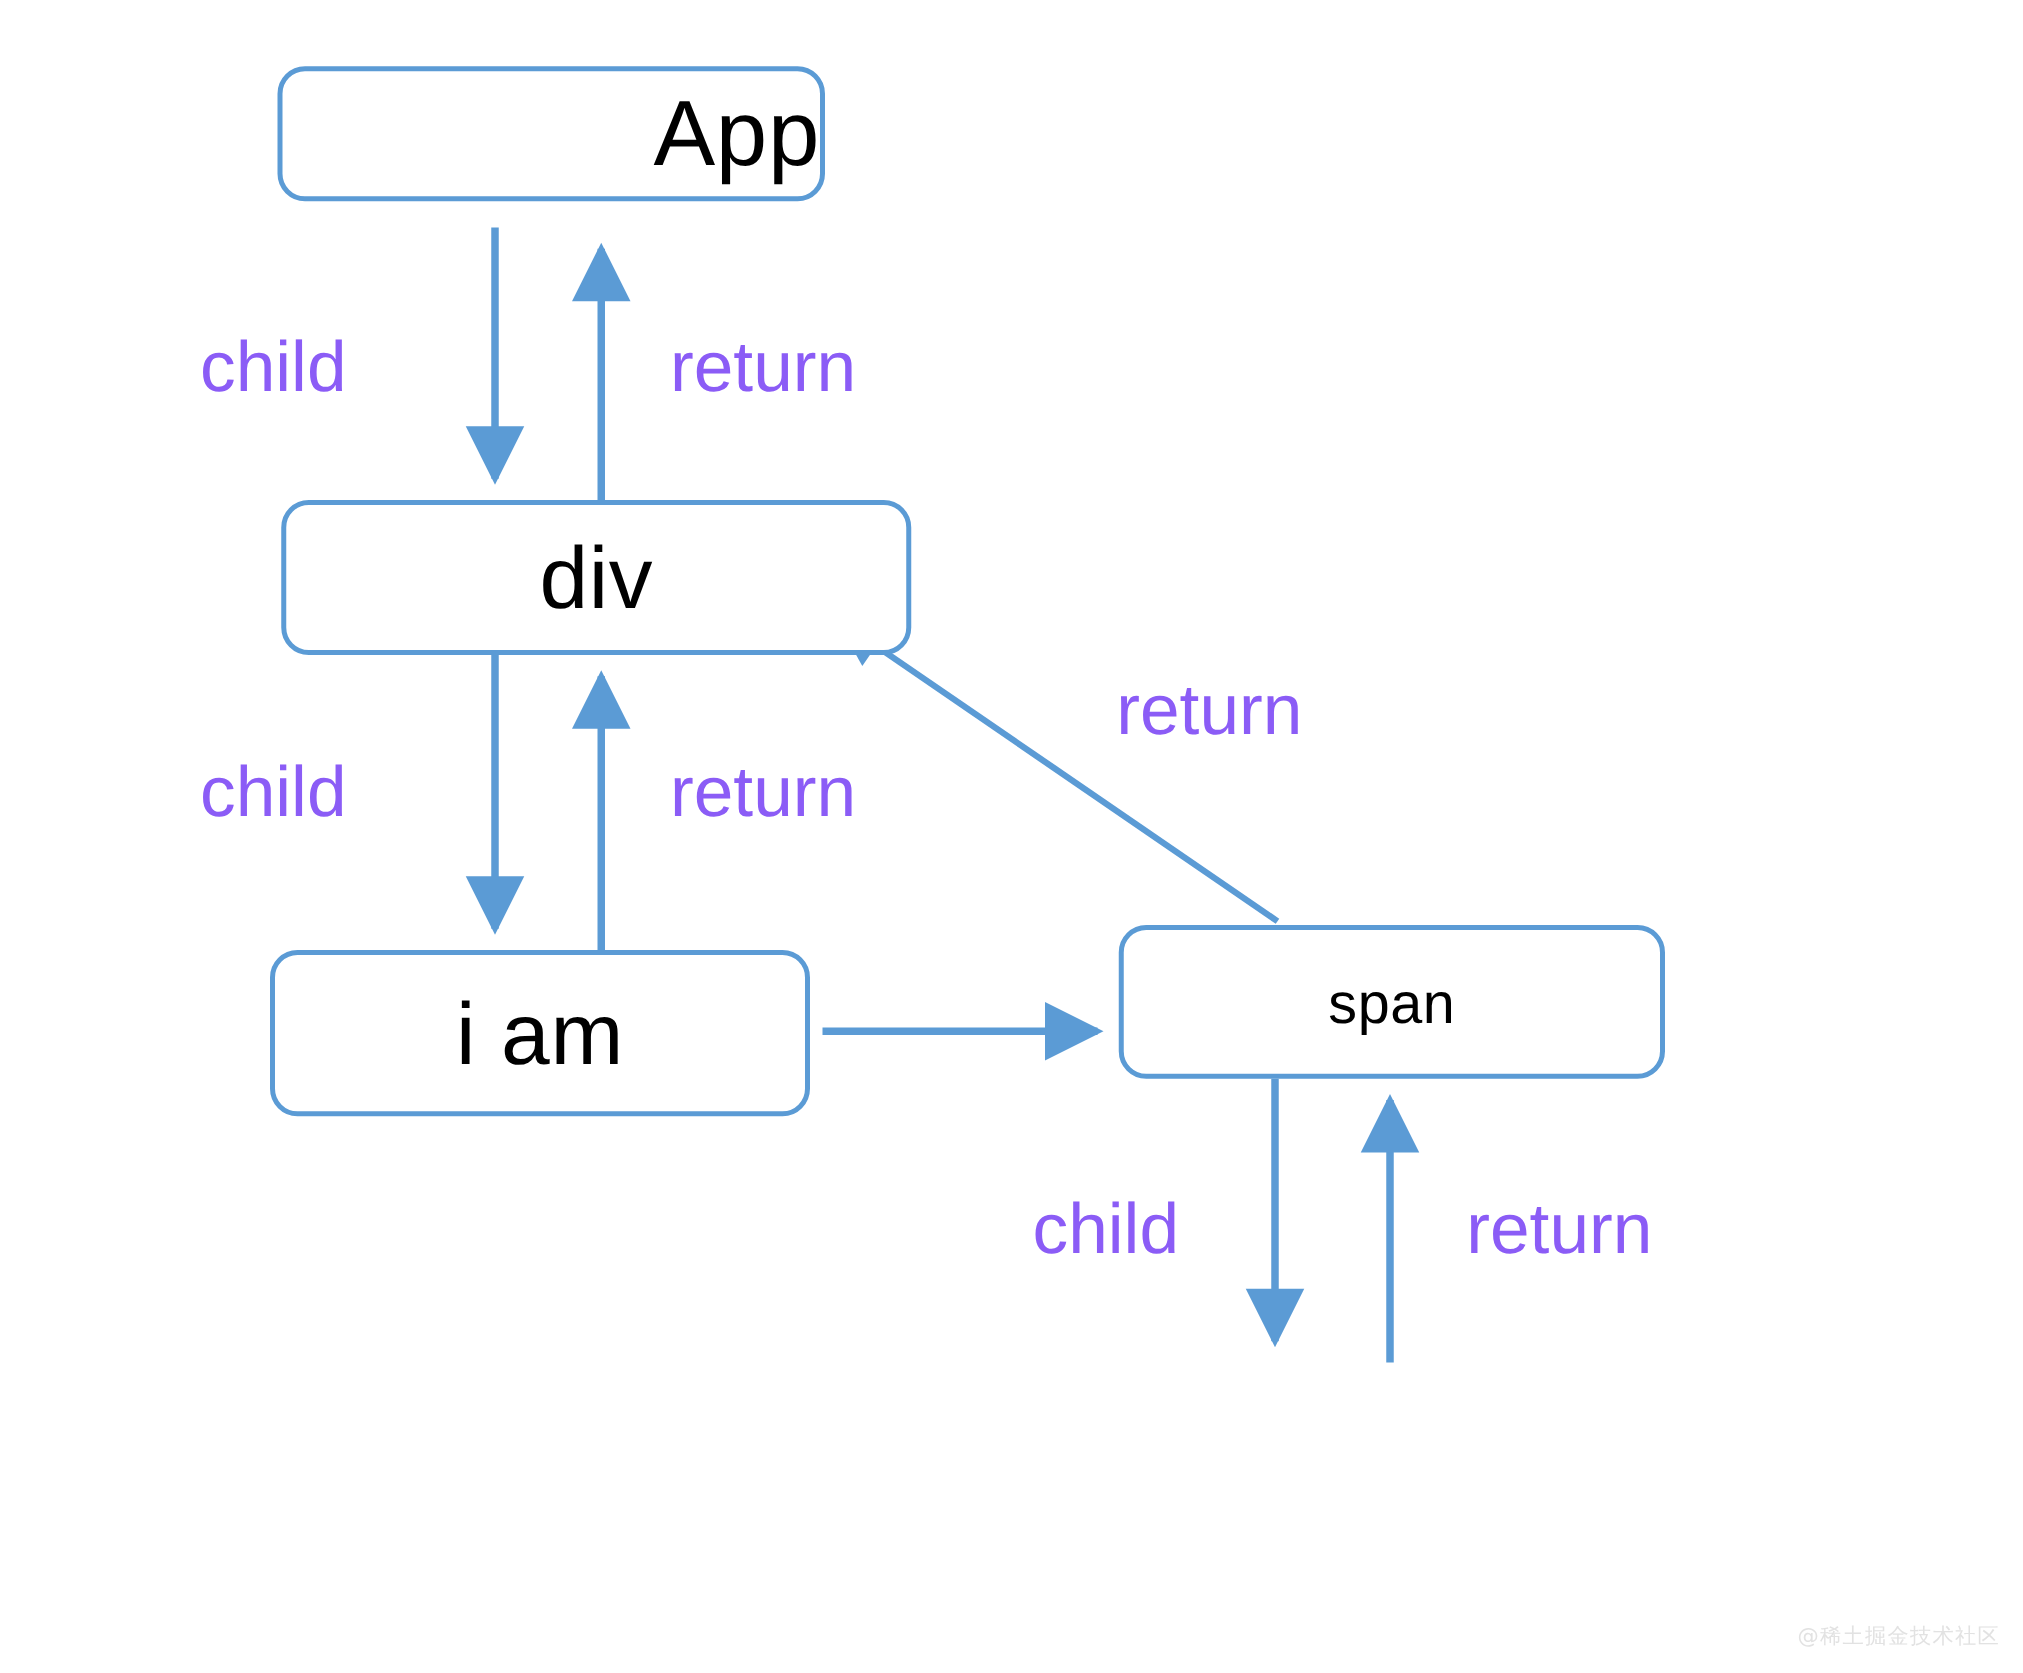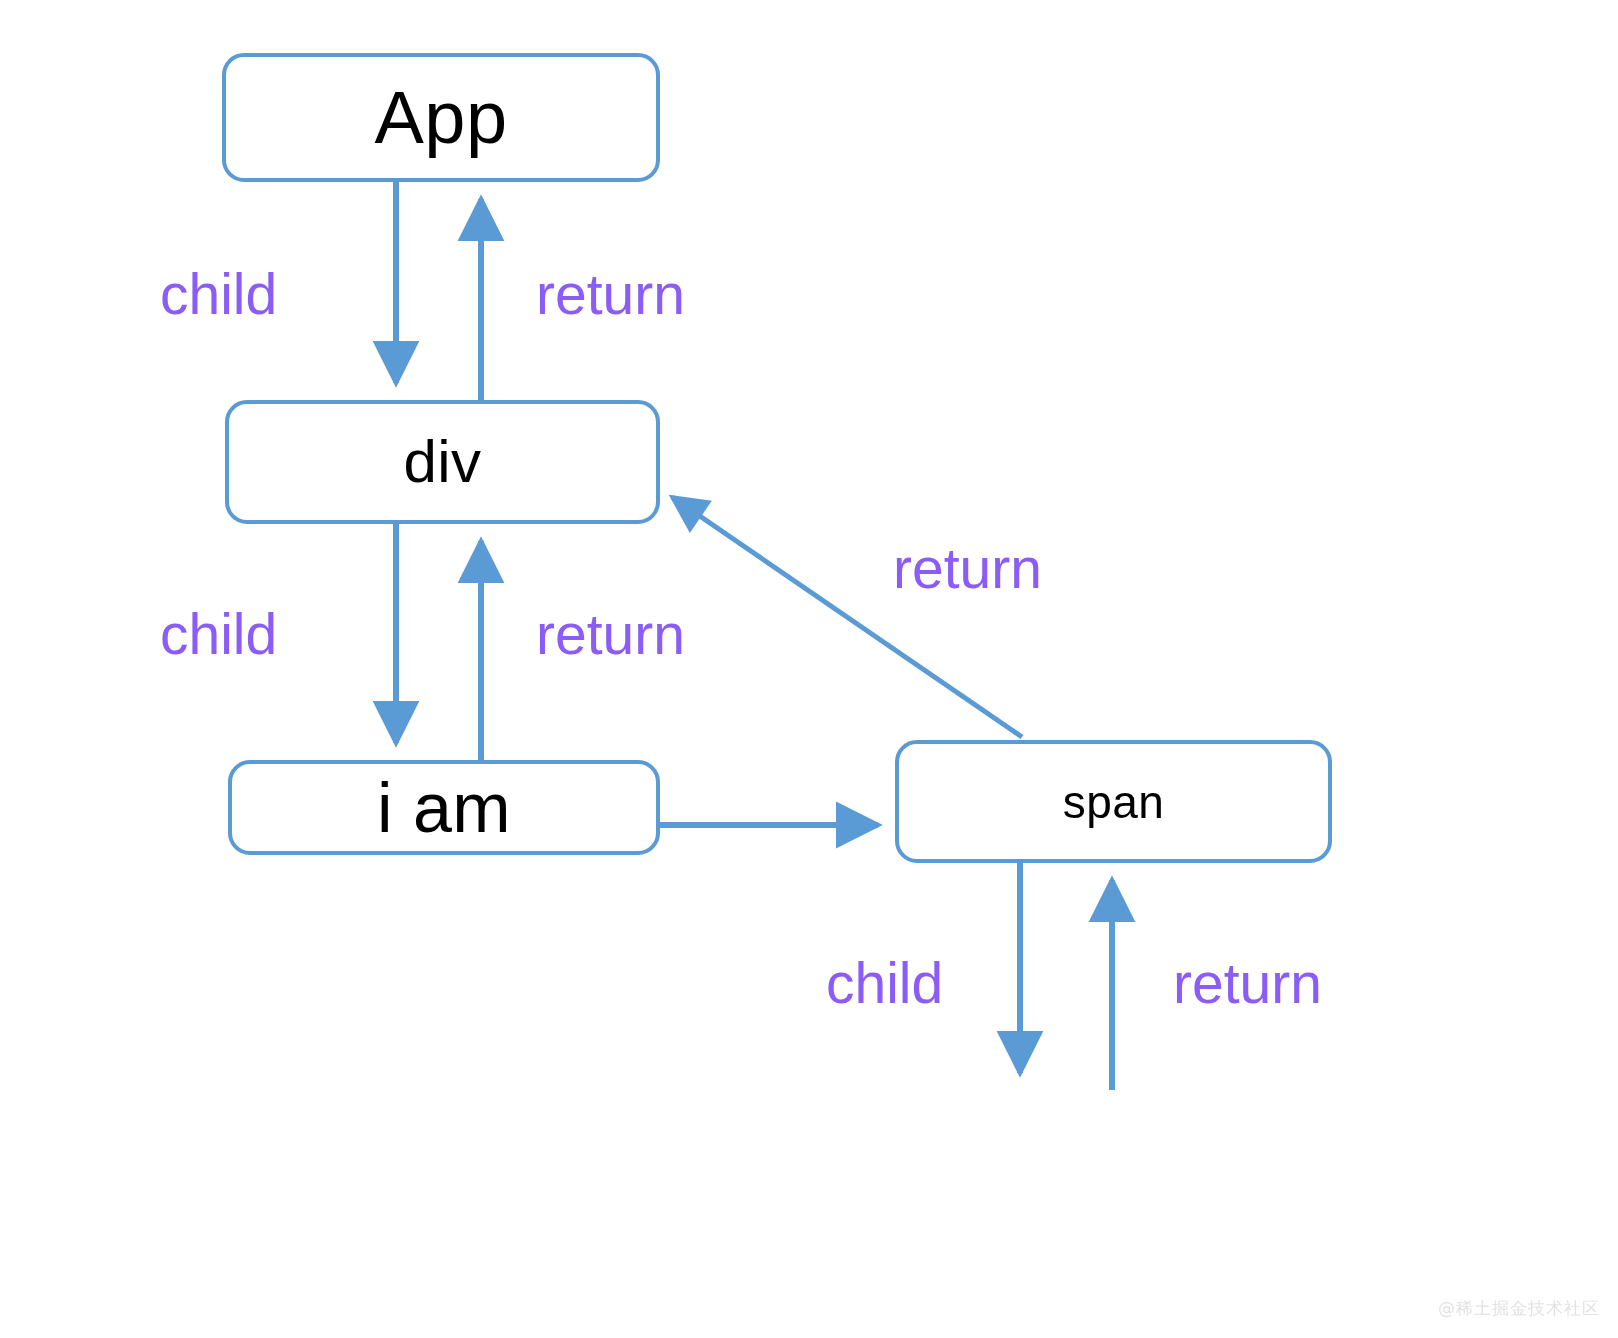--- a/index.html
+++ b/index.html
@@ -104,29 +104,29 @@
 
     <g>
       <line x1="1020" y1="863" x2="1020" y2="1073" stroke="#5B9BD5" stroke-width="6" marker-end="url(#arrowhead)"></line>
     </g>
 
     <g>
       <line x1="1112" y1="1090" x2="1112" y2="880" stroke="#5B9BD5" stroke-width="6" marker-end="url(#arrowhead)"></line>
     </g>
   </svg>
 
-  <div class="node" style="left:222px; top:53px; width:438px; height:129px; font-size:74px;">
+  <div class="node" style="left:222px; top:53px; width:438px; height:108px; font-size:74px;justify-content:flex-end;">
     <span class="node-label">App</span>
   </div>
 
-  <div class="node" style="left:225px; top:400px; width:435px; height:124px; font-size:60px;">
+  <div class="node" style="left:225px; top:400px; width:504px; height:124px; font-size:70px;">
     <span class="node-label">div</span>
   </div>
 
-  <div class="node" style="left:228px; top:760px; width:432px; height:95px; font-size:70px;">
+  <div class="node" style="left:216px; top:760px; width:432px; height:133px; font-size:70px;">
     <span class="node-label">i am</span>
   </div>
 
   <div class="node" style="left:895px; top:740px; width:437px; height:123px; font-size:46px;">
     <span class="node-label">span</span>
   </div>
 
 
   <div class="edge-label" style="left:160px; top:266px;">child</div>
 

